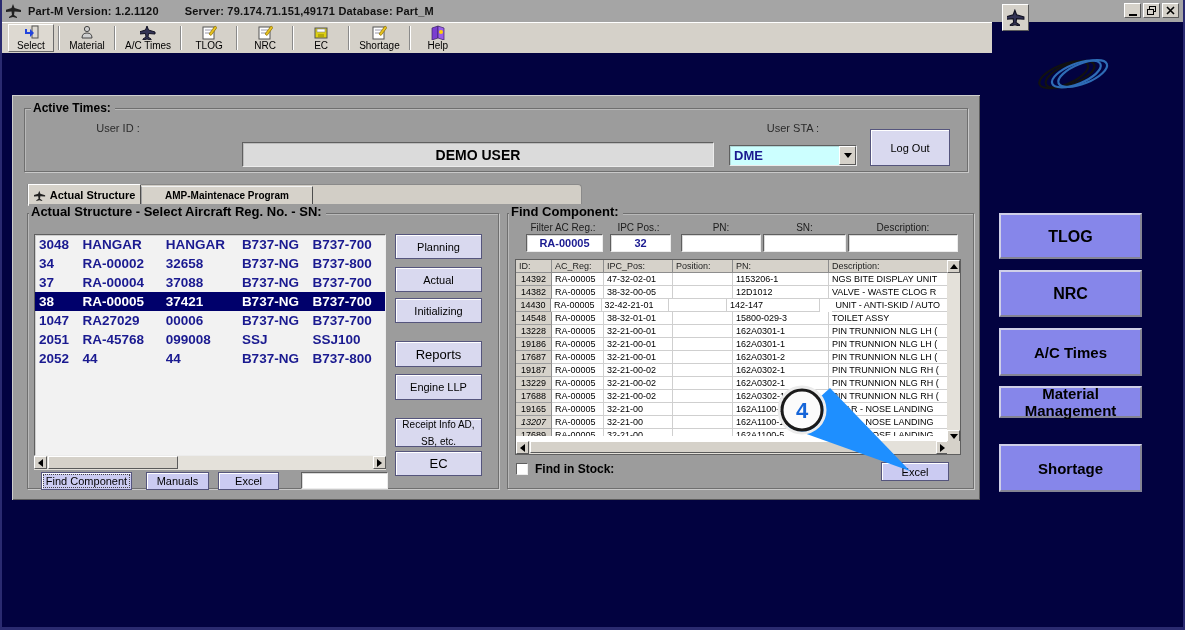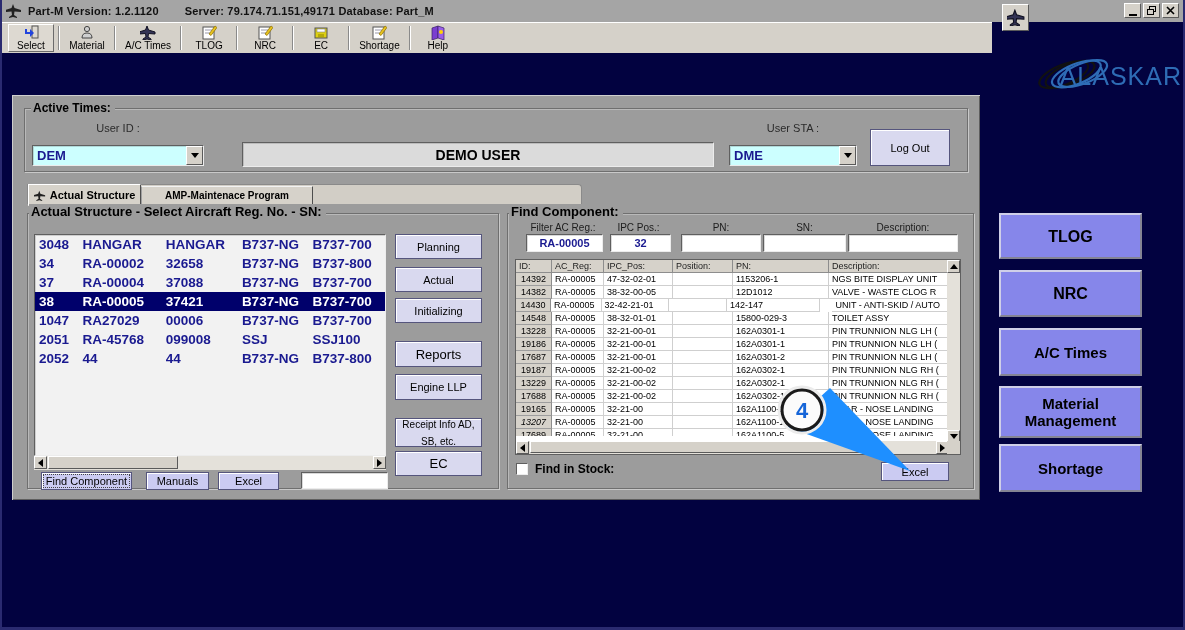--- a/index.html
+++ b/index.html
@@ -203,35 +203,28 @@
 
   <div class="logo">
     <svg width="160" height="50">
       <g transform="rotate(-22 52 25)">
         <ellipse cx="40" cy="22" rx="26" ry="10" fill="none" stroke="#111" stroke-width="2.2"></ellipse>
         <ellipse cx="46" cy="24" rx="26" ry="10" fill="none" stroke="#111" stroke-width="2.2"></ellipse>
         <ellipse cx="52" cy="26" rx="26" ry="10" fill="none" stroke="#2E6CB5" stroke-width="2.2"></ellipse>
         <ellipse cx="58" cy="28" rx="26" ry="10" fill="none" stroke="#2E6CB5" stroke-width="2.2"></ellipse>
       </g>
     </svg>
-    <span class="lt">ALASKAR</span>
   </div>
 
   <div class="main">
 
     <div class="groupbox" style="left:12px;top:13px;width:944px;height:64px;">
       <span class="legend" style="left:6px;top:-8px;font-size:12px;">Active Times:</span>
     </div>
     <div class="ulabel" style="left:20px;top:27px;width:172px;">User ID :</div>
-    <div class="combo sunken" style="left:20px;top:50px;width:172px;height:21px;">
-      <span class="cval">DEM</span>
-      <span class="dropbtn">
-          <span class="arr-d"></span>
-        </span>
-    </div>
     <div class="sunken" style="position:absolute;left:230px;top:47px;width:472px;height:25px;background:#DBDBDB;display:flex;align-items:center;justify-content:center;font-size:14px;font-weight:bold;color:#000;">DEMO USER</div>
     <div class="ulabel" style="left:717px;top:27px;width:128px;">User STA :</div>
     <div class="combo sunken" style="left:717px;top:50px;width:128px;height:21px;">
       <span class="cval">DME</span>
       <span class="dropbtn">
           <span class="arr-d"></span>
         </span>
     </div>
     <div class="btn" style="position:absolute;left:858px;top:34px;width:80px;height:37px;background:#D9D9EF;">Log Out</div>
 
@@ -479,21 +472,21 @@
 
       <span class="cbox" style="left:8px;top:249px;"></span>
       <span style="position:absolute;left:27px;top:248px;font-size:12px;font-weight:bold;color:#000;">Find in Stock:</span>
       <div class="btn" style="position:absolute;left:373px;top:248px;width:68px;height:19px;">Excel</div>
     </div>
   </div>
 
   <div class="sidebtn" style="top:213px;height:46px;font-size:16px;">TLOG</div>
   <div class="sidebtn" style="top:270px;height:47px;font-size:16px;">NRC</div>
   <div class="sidebtn" style="top:328px;height:48px;">A/C Times</div>
-  <div class="sidebtn" style="top:386px;height:52px;padding:0 18px;">Material Management</div>
+  <div class="sidebtn" style="top:386px;height:32px;padding:0 18px;">Material Management</div>
   <div class="sidebtn" style="top:444px;height:48px;">Shortage</div>
 
   <div class="callout">
     <svg width="230" height="120">
       <polygon points="93,13 50,52 173,96" fill="#1E8FFF"></polygon>
       <circle cx="65" cy="35" r="23" fill="none" stroke="#ececec" stroke-width="3"></circle>
       <circle cx="65" cy="35" r="20" fill="#fbfbfb" stroke="#1a1a1a" stroke-width="3"></circle>
       <text x="65" y="43" text-anchor="middle" font-size="22" font-weight="bold" fill="#1565D8" font-family="Liberation Sans, sans-serif">4</text>
     </svg>
   </div>

